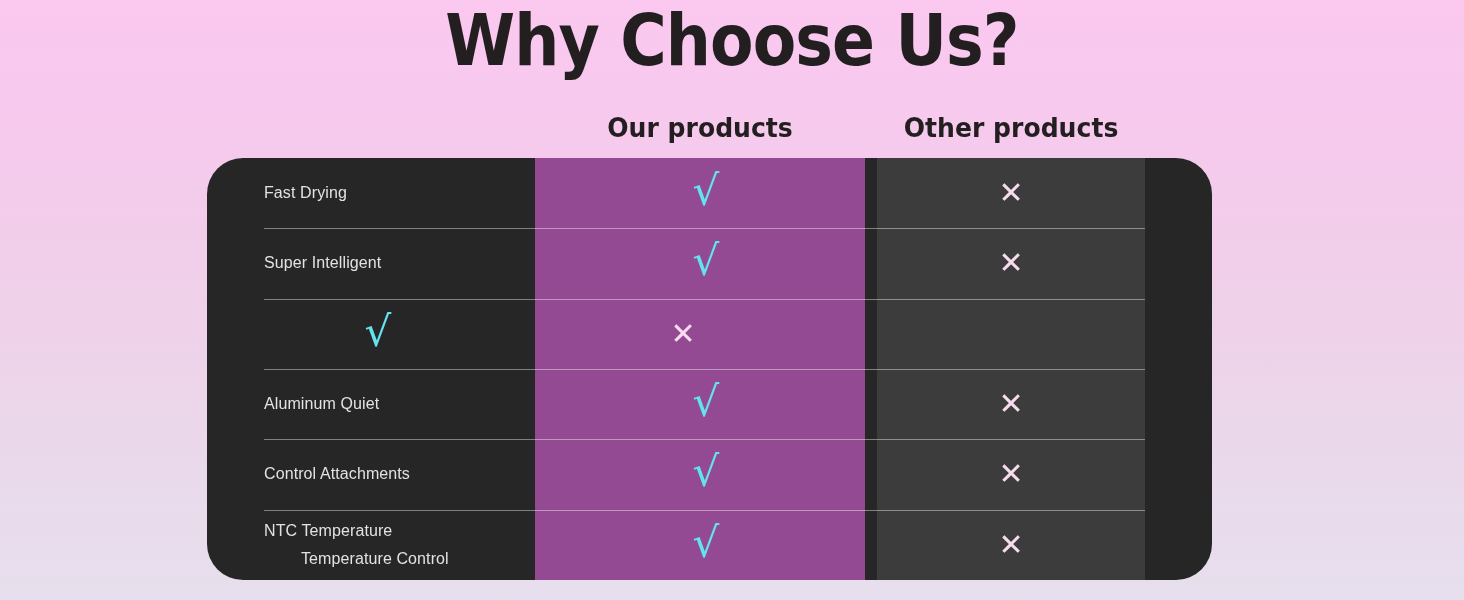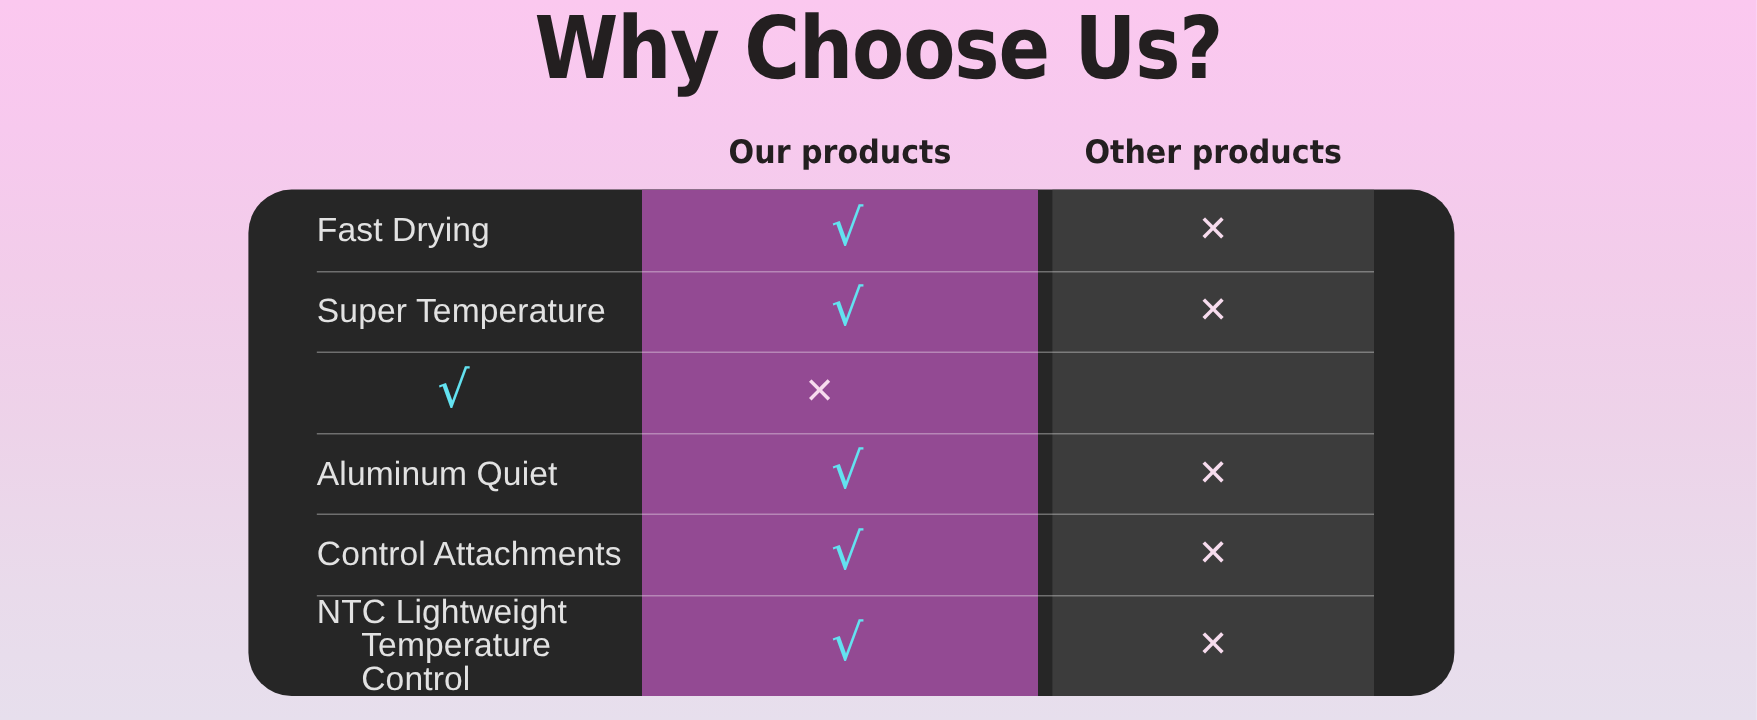--- a/index.html
+++ b/index.html
@@ -120,21 +120,21 @@
     right: 67px;         
     top: 0;
     height: 1px;
     background: rgba(255, 255, 255, 0.42);
   }
 
   .cell-label {
     width: 328px;
     padding-left: 57px;
     box-sizing: border-box;
-    font-size: 28px;
+    font-size: 16px;
     font-weight: 400;
     color: #e2e2e2;
     letter-spacing: 0.1px;
     line-height: 28px;
     z-index: 2;
   }
   .cell-label .l2 {
     display: block;
     margin-left: 37px;
   }
@@ -191,21 +191,21 @@
         <div class="row">
           <div class="cell-label"><span>Fast Drying</span></div>
           <div class="cell-mark ours">
             <span class="tick">√</span>
           </div>
           <div class="cell-mark others">
             <span class="cross">✕</span>
           </div>
         </div>
         <div class="row">
-          <div class="cell-label"><span>Super Temperature</span></div>
+          <div class="cell-label"><span>Super Intelligent</span></div>
           <div class="cell-mark ours">
             <span class="tick">√</span>
           </div>
           <div class="cell-mark others">
             <span class="cross">✕</span>
           </div>
         </div>
         <div class="row">
           <div class="cell-mark ours">
             <span class="tick">√</span>
@@ -226,21 +226,21 @@
         <div class="row">
           <div class="cell-label"><span>Control Attachments</span></div>
           <div class="cell-mark ours">
             <span class="tick">√</span>
           </div>
           <div class="cell-mark others">
             <span class="cross">✕</span>
           </div>
         </div>
         <div class="row">
-          <div class="cell-label"><span>NTC Lightweight</span><span class="l2">Temperature Control</span></div>
+          <div class="cell-label"><span>NTC Temperature</span><span class="l2">Temperature Control</span></div>
           <div class="cell-mark ours">
             <span class="tick">√</span>
           </div>
           <div class="cell-mark others">
             <span class="cross">✕</span>
           </div>
         </div>
       </div>
   </div>
 

